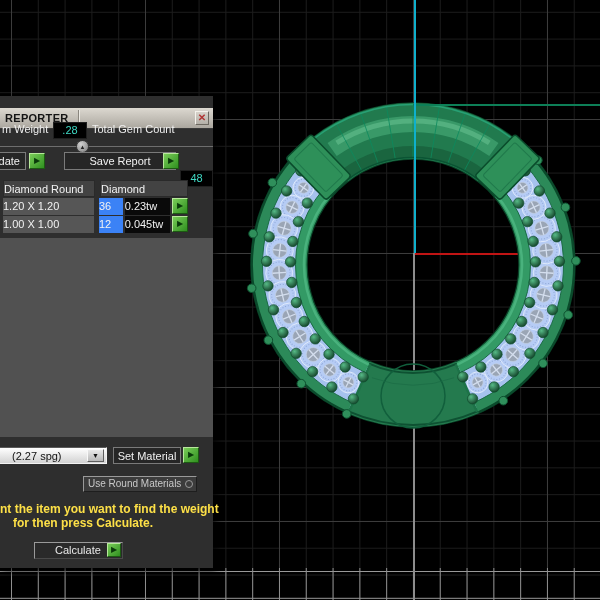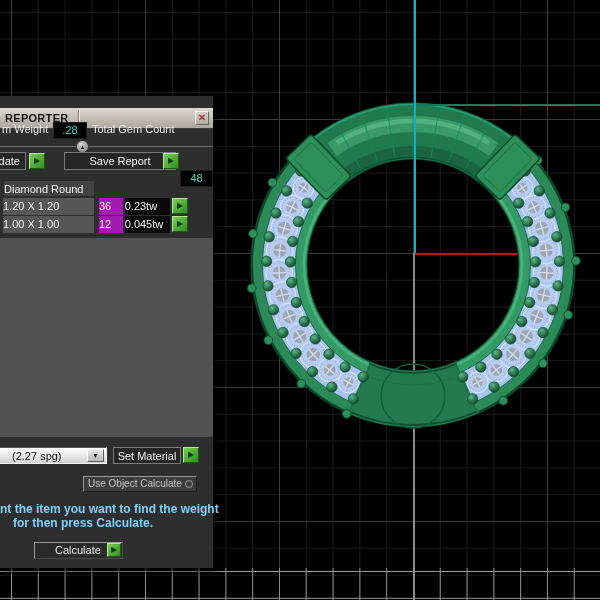--- a/index.html
+++ b/index.html
@@ -50,34 +50,34 @@
   .btn-green{position:absolute;width:16px;height:16px;cursor:pointer;
     background:linear-gradient(135deg,#79cd58,#2f8f1f);
     border:1px solid;border-color:#b8e89c #1c5a12 #1c5a12 #b8e89c;
     color:#0a3a0a;font-size:8px;line-height:14px;text-align:center;}
   .table{position:absolute;left:3px;top:84px;width:185px;}
   .thead,.trow{display:flex;margin-bottom:1px;}
   .cell{height:17px;line-height:17px;font-size:11px;color:#f2f2f2;}
   .h1{width:92px;background:#434343;margin-right:5px;border:1px solid #2a2a2a;}
   .h2{width:88px;background:#434343;border:1px solid #2a2a2a;}
   .c-size{width:92px;background:#565656;margin-right:5px;}
-  .c-count{width:24px;background:#a21caf;margin-right:2px;}
+  .c-count{width:24px;background:#3b82f6;margin-right:2px;}
   .c-weight{width:46px;background:#0a0a0a;margin-right:2px;}
   .row-btn{position:relative;width:16px;height:16px;}
   .row-btn .btn-green{left:0;top:0;}
   .combo{position:absolute;left:-40px;top:351px;width:147px;height:17px;
     background:linear-gradient(#ffffff,#d2d2d2);border:1px solid;border-color:#5a5a5a #f2f2f2 #f2f2f2 #5a5a5a;cursor:pointer;}
   .combo .val{position:absolute;left:51px;top:1px;color:#111;font-size:11px;line-height:14px;}
   .combo .arrow{position:absolute;right:2px;top:1px;width:17px;height:13px;background:linear-gradient(#e8e8e8,#b8b8b8);
     border:1px solid;border-color:#f8f8f8 #5e5e5e #5e5e5e #f8f8f8;color:#111;font-size:7px;line-height:12px;text-align:center;}
   .use-obj{position:absolute;left:83px;top:380px;width:114px;height:16px;background:#3c3c3c;
     border:1px solid;border-color:#9a9a9a #1e1e1e #1e1e1e #9a9a9a;color:#c9c9c9;font-size:10px;
     line-height:14px;text-align:left;padding-left:4px;cursor:pointer;white-space:nowrap;}
   .use-obj .radio{position:absolute;right:3px;top:3px;width:8px;height:8px;border:1px solid #9a9a9a;border-radius:50%;}
-  .instr{position:absolute;color:#7dd3fc;font-weight:bold;font-size:12px;white-space:nowrap;}
+  .instr{position:absolute;color:#fde047;font-weight:bold;font-size:12px;white-space:nowrap;}
   .calc-btn{position:absolute;left:34px;top:446px;width:89px;height:17px;background:#2a2a2a;
     border:1px solid;border-color:#9a9a9a #4a4a4a #4a4a4a #9a9a9a;color:#e8e8e8;font-size:11px;
     line-height:14px;text-align:left;padding-left:20px;cursor:pointer;}
   .calc-btn .btn-green{width:14px;height:14px;right:1px;top:0px;left:auto;line-height:12px;}
 </style>
 </head>
 <body>
 
 <div class="screen">
 
@@ -375,20 +375,21 @@
     <div class="sep-knob">▲</div>
 
     <div class="btn-dark" style="left:-40px;top:56px;width:66px;text-align:right;padding-right:5px;">date</div>
     <div class="btn-green" style="left:29px;top:57px;">▶</div>
     <div class="btn-dark" style="left:64px;top:56px;width:112px;text-align:center;">Save Report</div>
     <div class="btn-green" style="left:163px;top:57px;">▶</div>
 
     <div class="table">
       <div class="thead">
         <div class="cell h1">Diamond Round</div>
+        <div class="cell h2">Diamond</div>
       </div>
       <div class="trow">
         <div class="cell c-size">1.20 X 1.20</div>
         <div class="cell c-count">36</div>
         <div class="cell c-weight">0.23tw</div>
         <div class="row-btn">
             <div class="btn-green">▶</div>
           </div>
       </div>
       <div class="trow">
@@ -402,21 +403,21 @@
     </div>
 
     <div class="combo">
       <span class="val">(2.27 spg)</span>
       <span class="arrow">▼</span>
     </div>
     <div class="btn-dark" style="left:113px;top:351px;width:68px;height:17px;">Set Material</div>
     <div class="btn-green" style="left:183px;top:351px;">▶</div>
 
     <div class="use-obj">
-      <span>Use Object Calculate</span>
+      <span>Use Round Materials</span>
       <span class="radio"></span>
     </div>
 
     <div class="instr" style="left:0px;top:406px;">nt the item you want to find the weight</div>
     <div class="instr" style="left:13px;top:420px;">for then press Calculate.</div>
 
     <div class="calc-btn">
       <span>Calculate</span>
       <div class="btn-green" style="position:absolute;">▶</div>
     </div>

